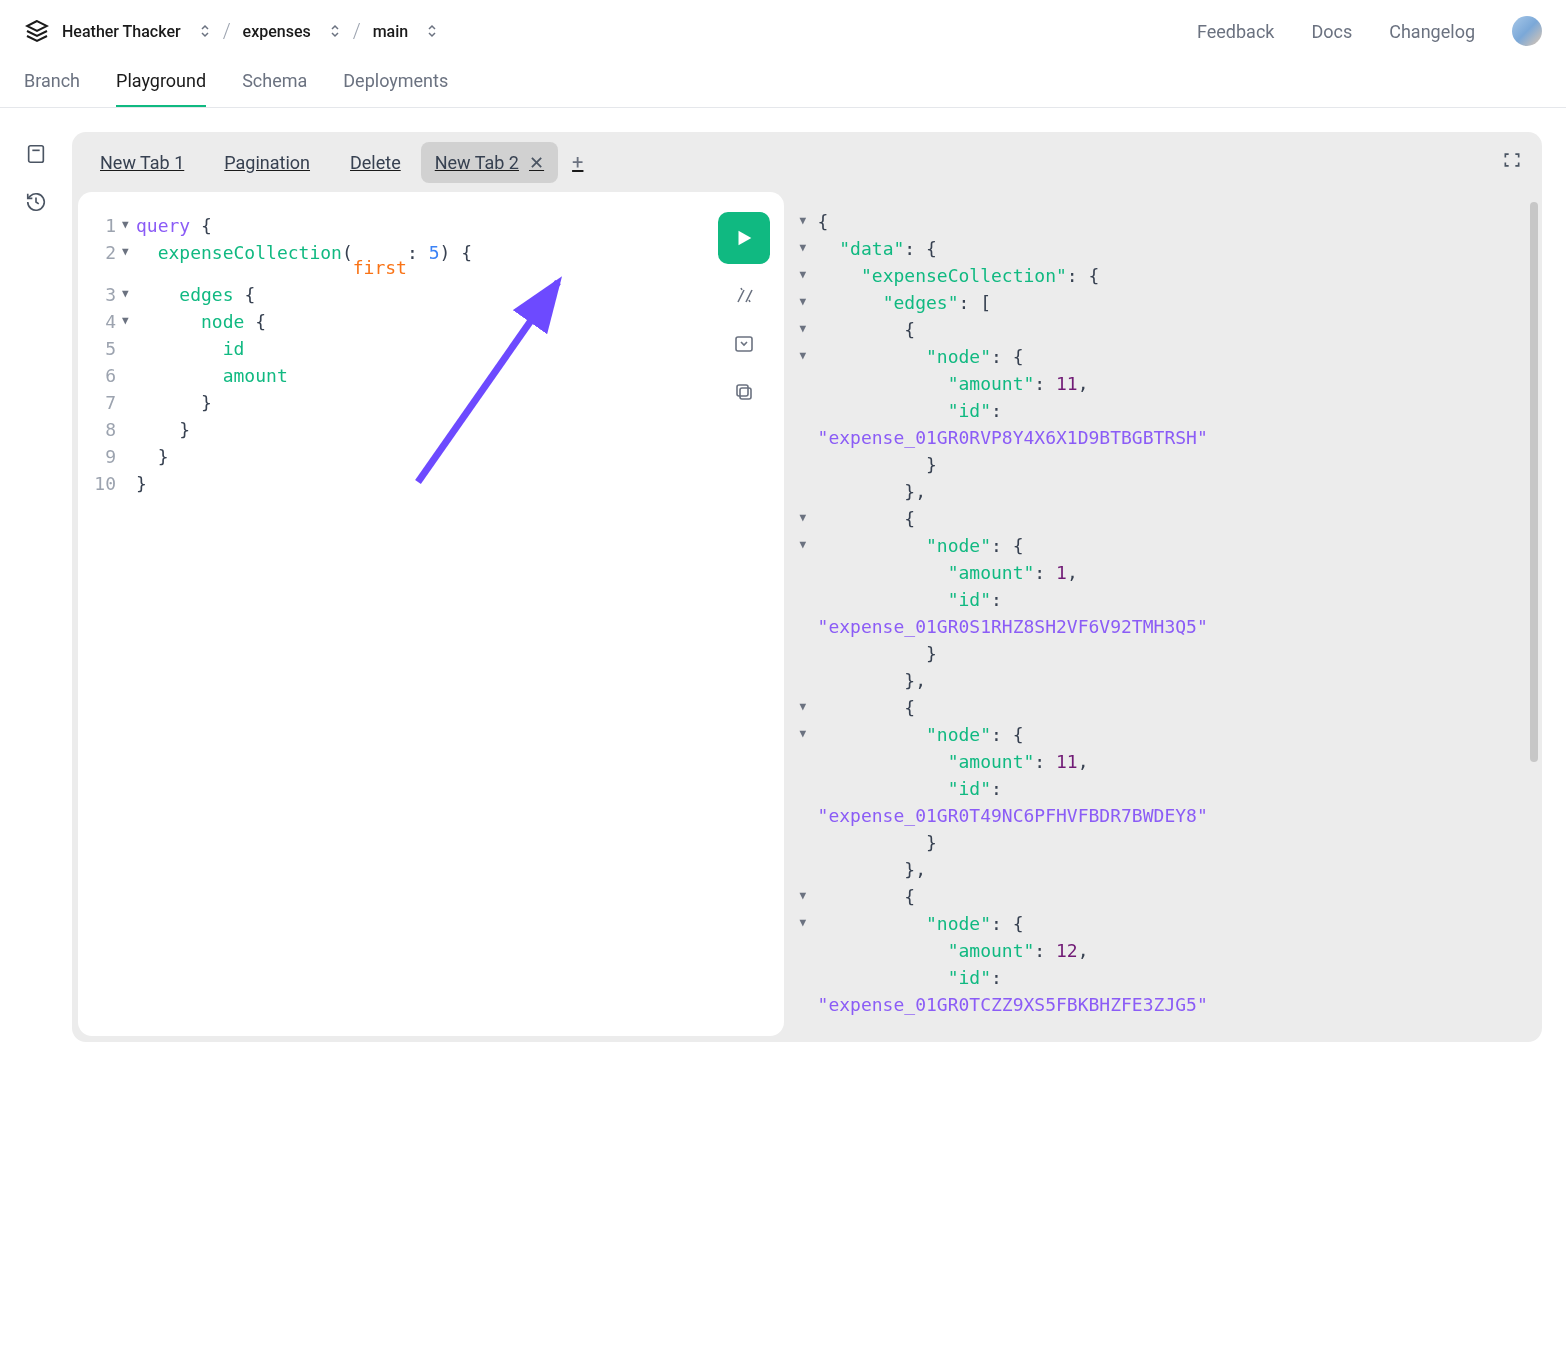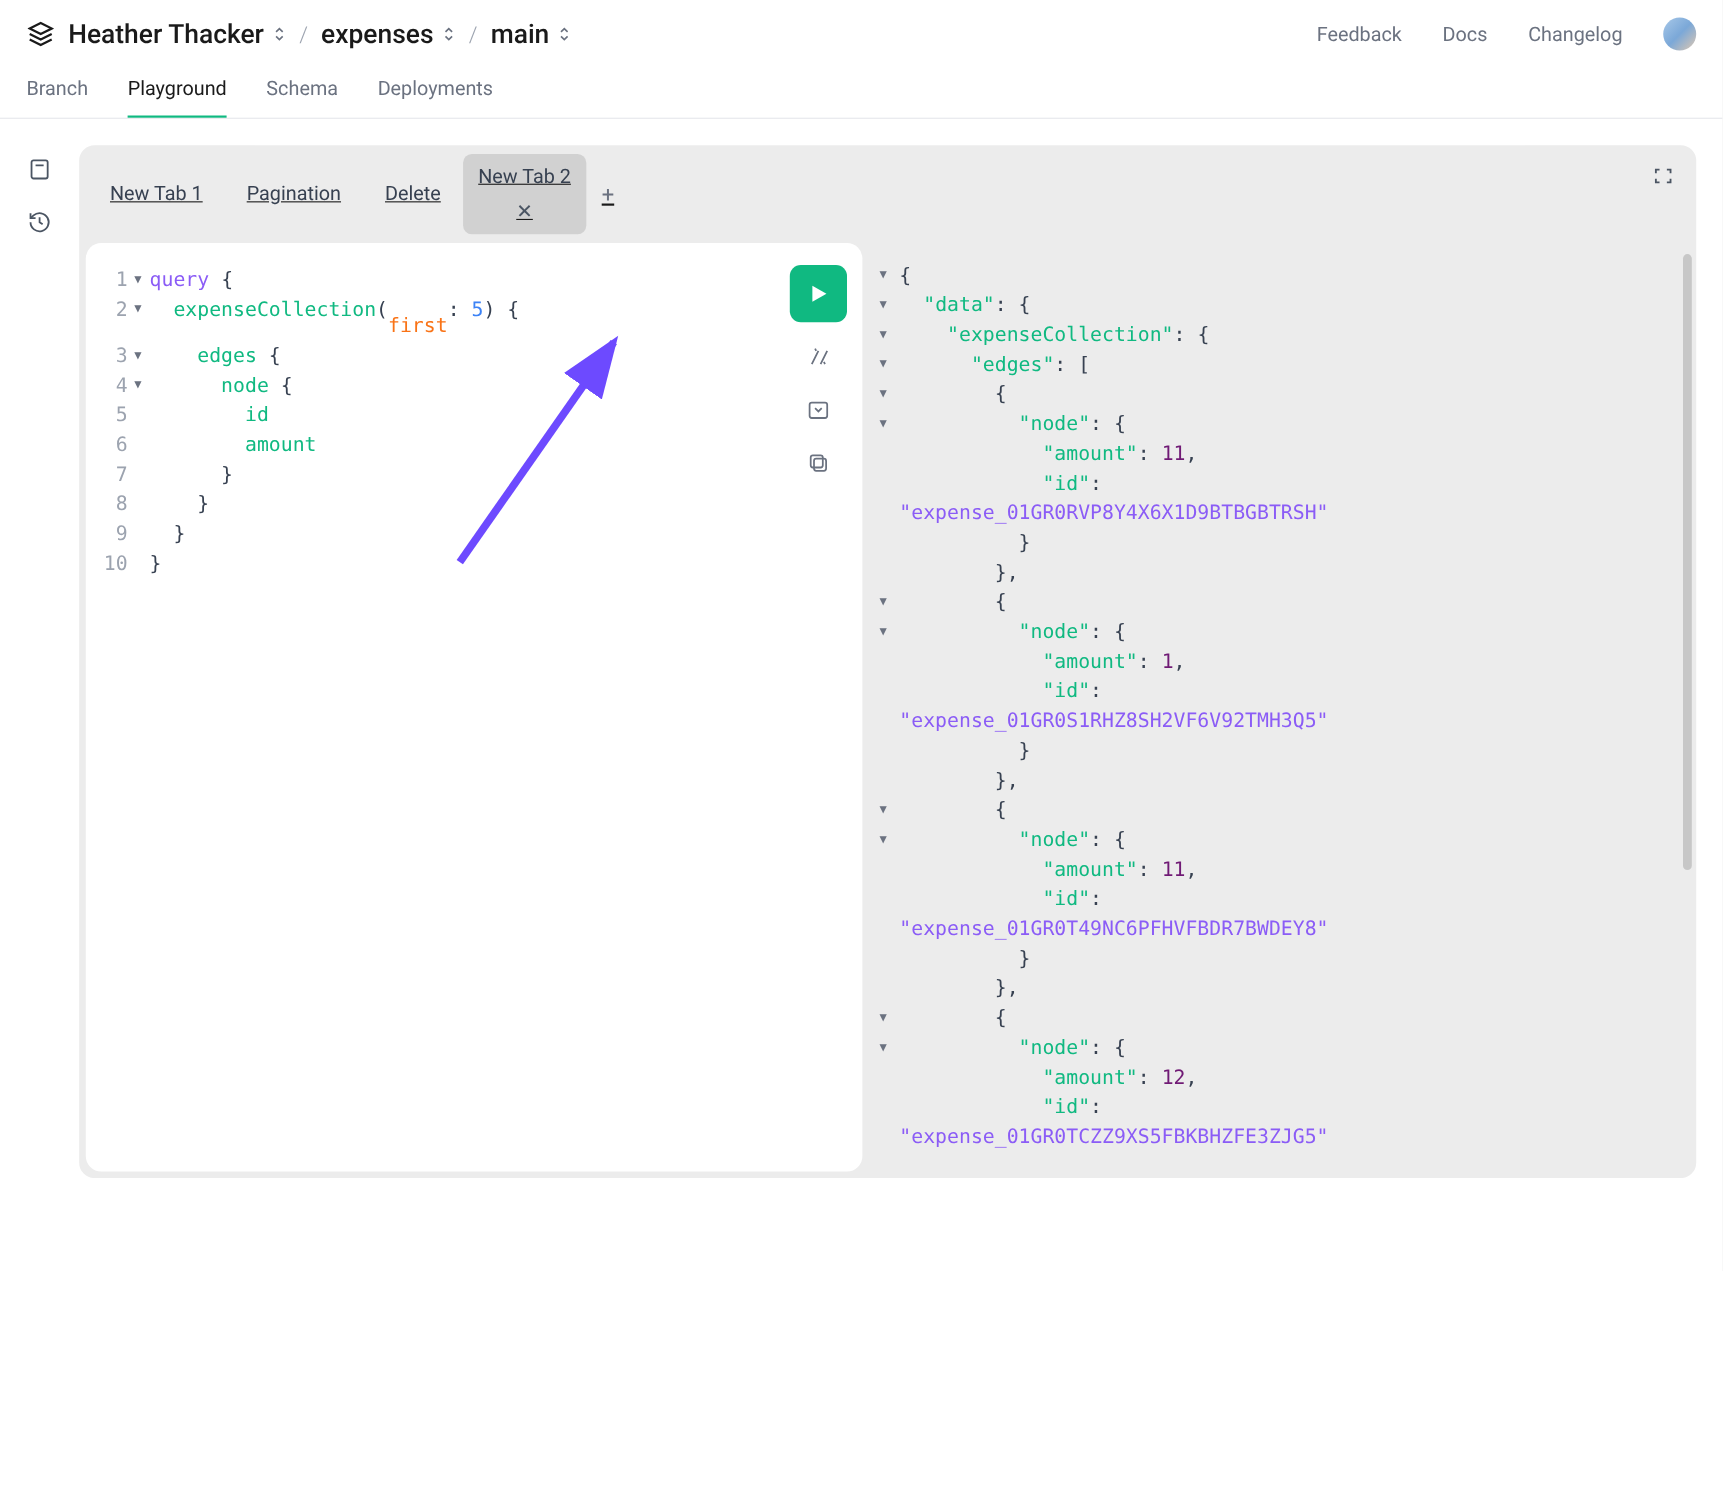--- a/index.html
+++ b/index.html
@@ -23,22 +23,22 @@
 .logo {
   width: 26px;
   height: 26px;
   display: flex;
   align-items: center;
   justify-content: center;
 }
 .crumb {
   display: flex;
   align-items: center;
-  gap: 8px;
-  font-size: 24px;
+  gap: 18px;
+  font-size: 16px;
   font-weight: 500;
   color: #1a1a1a;
   cursor: pointer;
 }
 .crumb-sep {
   color: #9ca3af;
   font-size: 20px;
   font-weight: 300;
 }
 .selector-icon {
@@ -125,21 +125,20 @@
   color: #374151;
   cursor: pointer;
   border-radius: 8px;
 }
 .tab.active {
   background: #d1d1d1;
   padding: 10px 14px;
   display: flex;
   align-items: center;
   gap: 10px;
-  flex-direction: column;
 }
 .tab-close {
   color: #4b5563;
   font-size: 18px;
   cursor: pointer;
 }
 .tab-add {
   padding: 10px 14px;
   color: #6b7280;
   cursor: pointer;

